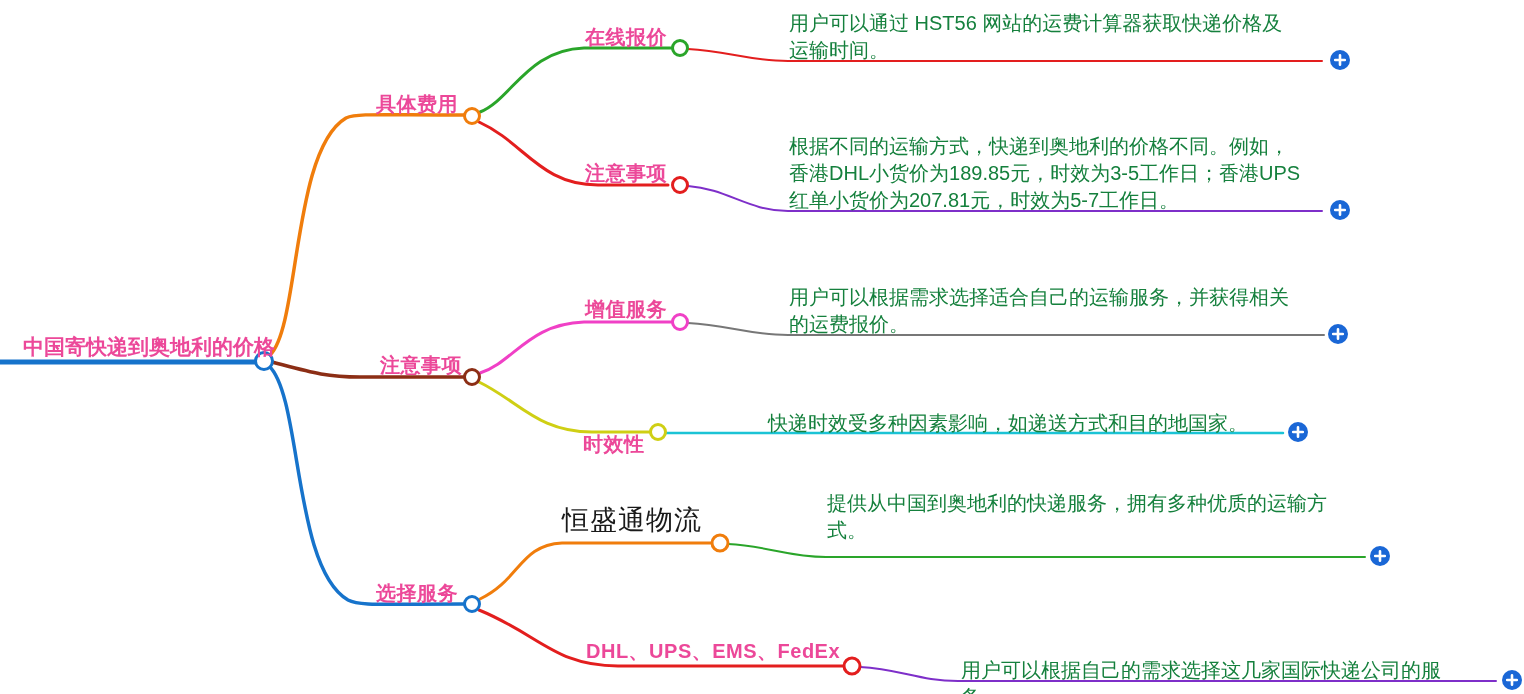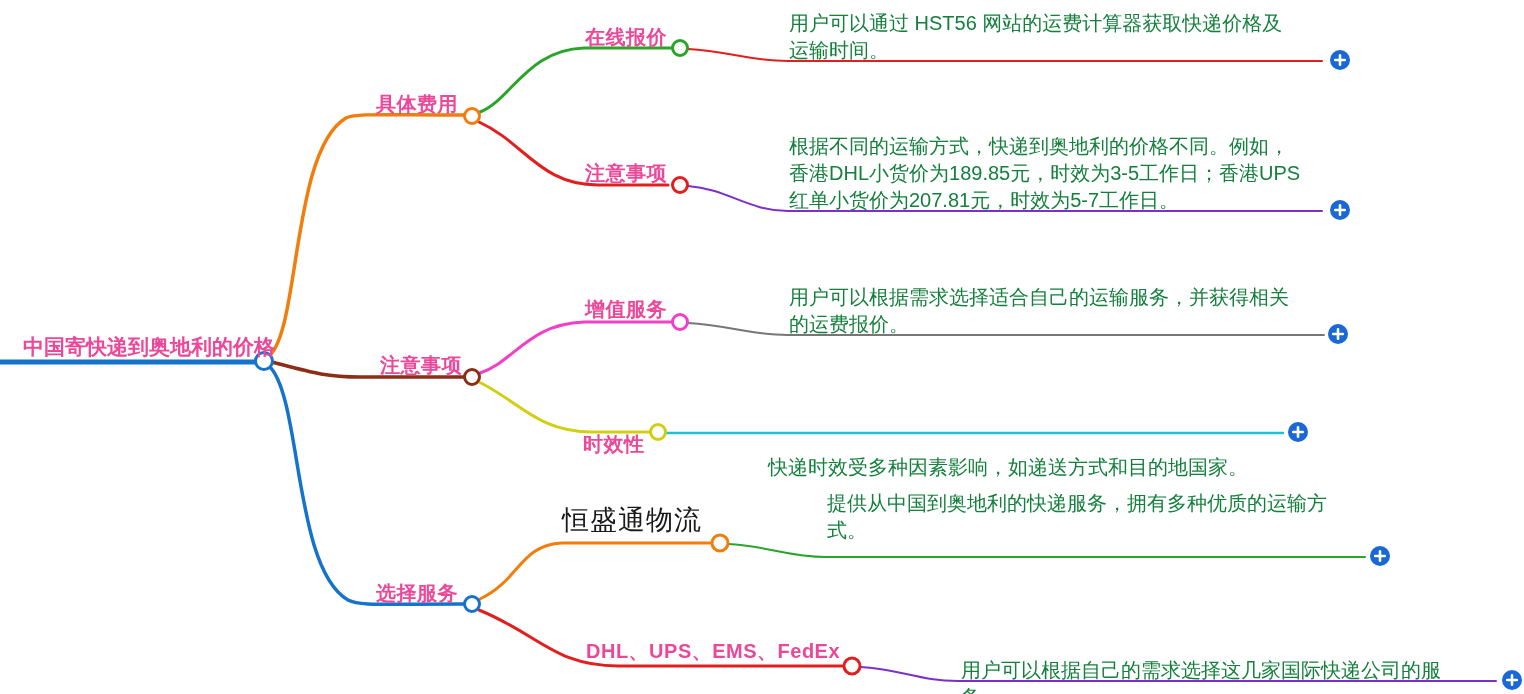--- a/index.html
+++ b/index.html
@@ -11,21 +11,21 @@
   .label {
     position:absolute; font-weight:bold; font-size:20px; color:#ec4899;
     white-space:nowrap; letter-spacing:0.5px;
   }
   .label-lg { font-weight:400; font-size:27px; color:#1a1a1a; letter-spacing:1px;font-family:Liberation Mono, monospace; }
   .root-label { font-size:21px; letter-spacing:0; }
   .desc {
     position:absolute; font-size:20px; line-height:27px; color:#15803d;
     font-weight:400;
   }
-  .nowrap { white-space:nowrap;margin-top:44px; }
+  .nowrap { white-space:nowrap; }
   .plus-btn {
     position:absolute; width:20px; height:20px; padding:0; border:none;
     background:transparent; cursor:pointer;
   }
   .plus-btn svg { display:block; }
 </style>
 </head>
 <body>
 
 <div class="canvas">

